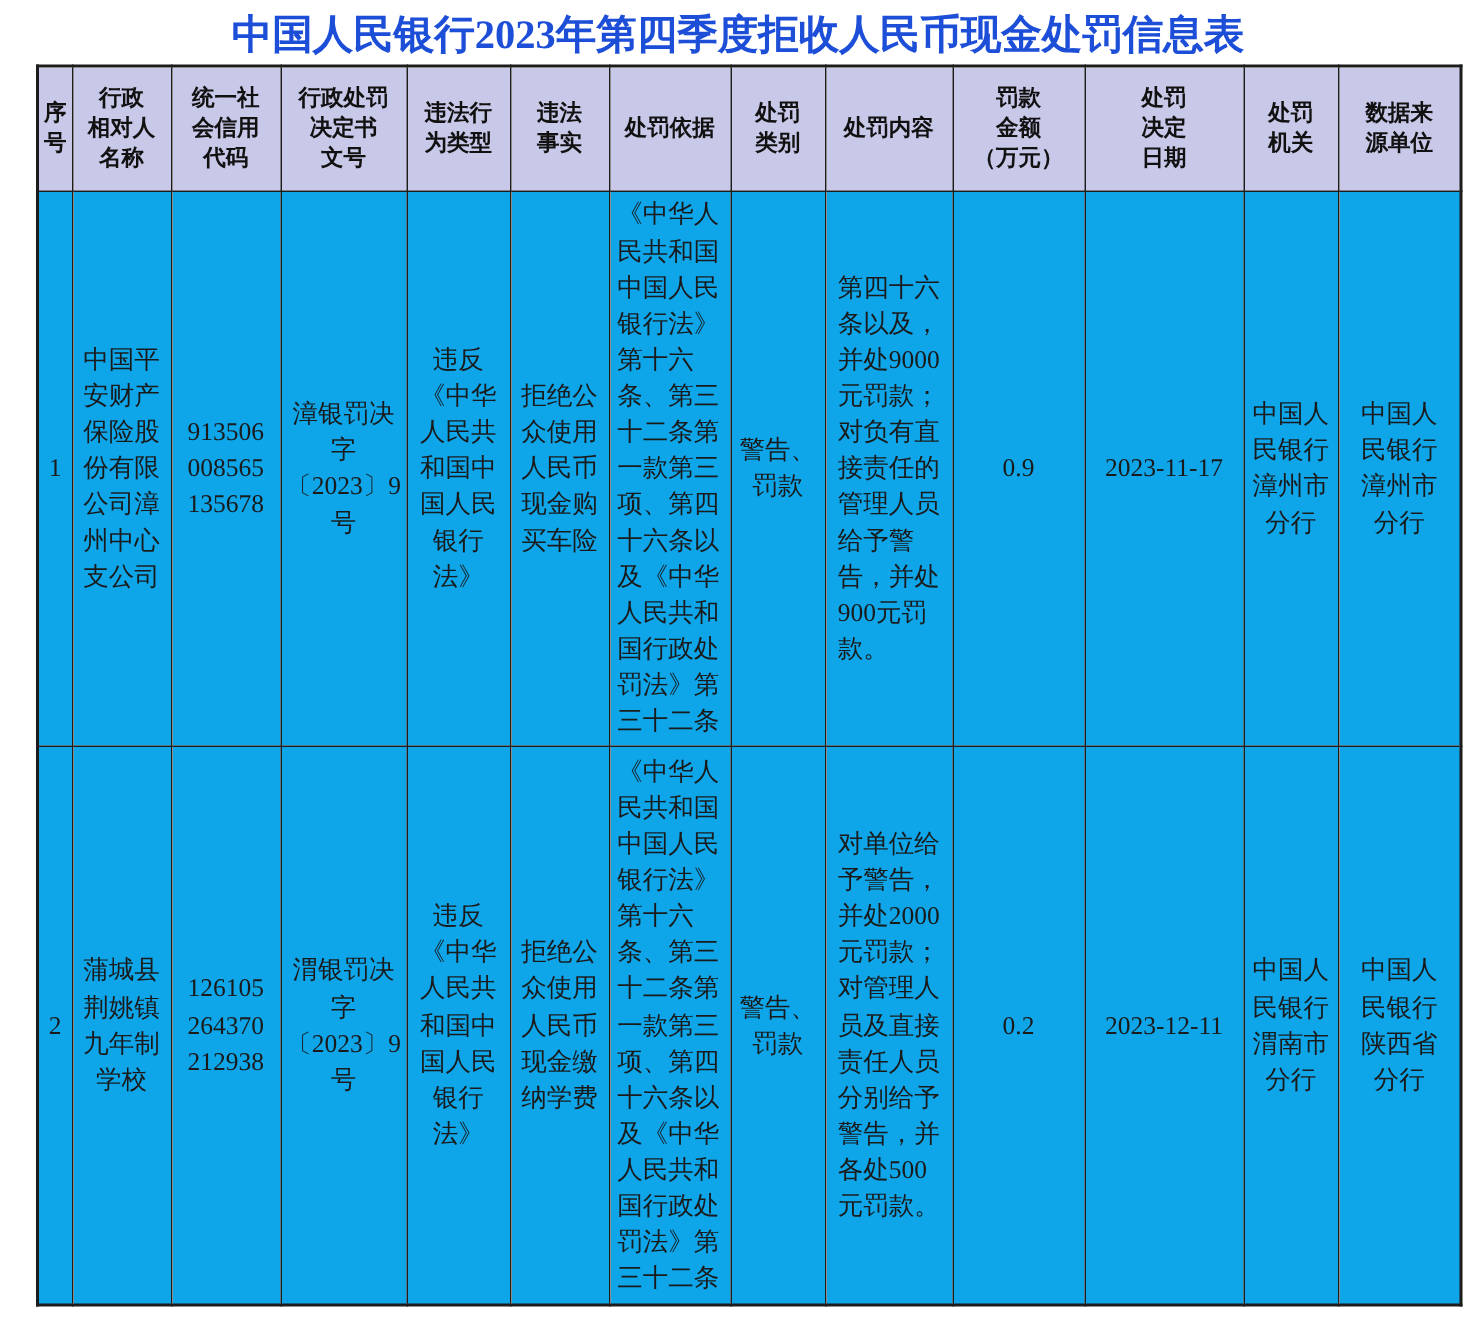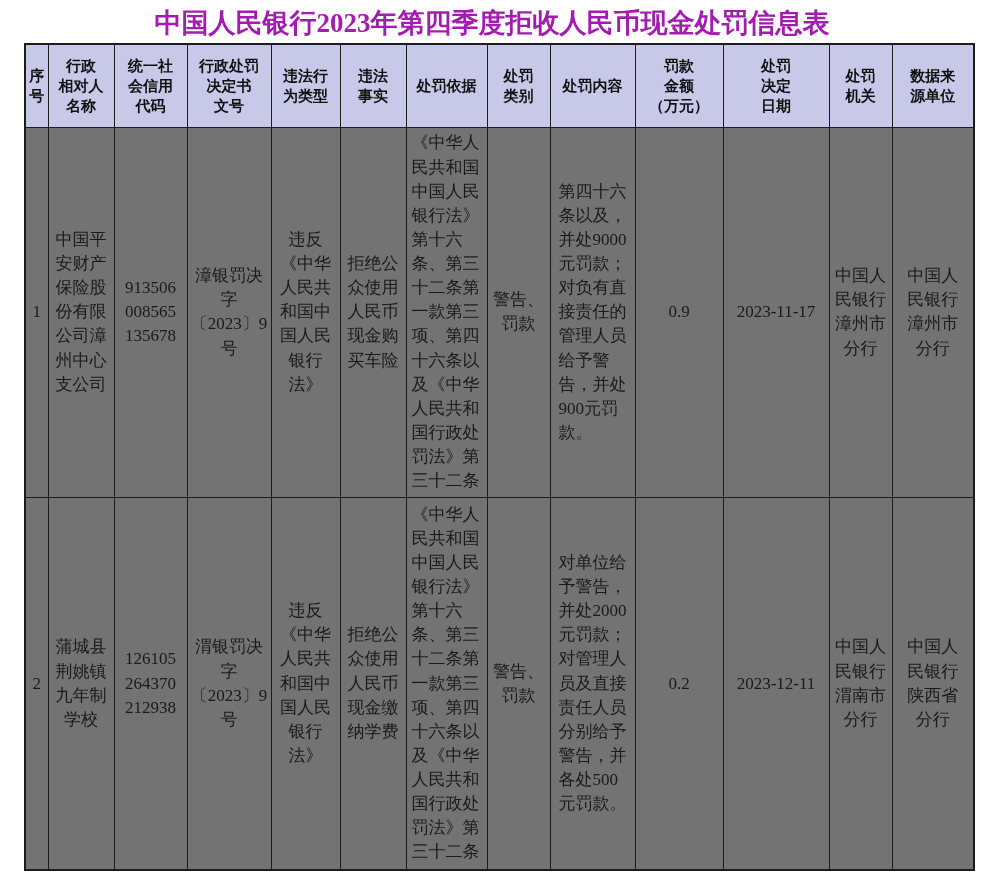--- a/index.html
+++ b/index.html
@@ -9,21 +9,21 @@
     color: #1a1a1a;
     overflow: hidden;
   }
   .page { position: relative; width: 984px; height: 884px; }
   .page-title {
     margin: 0;
     padding-top: 7px;
     text-align: center;
     font-size: 27px;
     font-weight: 700;
-    color: #a21caf;
+    color: #1d4ed8;
     line-height: 1.2;
     font-family: "Liberation Serif", "DejaVu Serif", serif;
   }
   table.penalty-table {
     border-collapse: collapse;
     table-layout: fixed;
     width: 949px;
     margin: 4px 0 0 24px;
     border: 2px solid #1c1c1c;
   }
@@ -39,21 +39,21 @@
     font-weight: 700;
     white-space: pre-line;
     line-height: 1.35;
     padding: 2px 1px;
     color: #111;
   }
   tbody td {
     font-size: 17px;
     line-height: 1.42;
     padding: 2px 4px;
-    background: #737373;
+    background: #0ea5e9;
   }
   thead tr { height: 83px; }
   tbody tr.row-1 { height: 370px; }
   tbody tr.row-2 { height: 373px; }
 
   td.c-code   { word-break: break-all; padding: 0 10px; }
   td.c-name   { padding: 0 4px; }
   td.c-docno  { padding: 0 1px; }
   td.c-type   { padding: 0 4px; }
   td.c-fact   { padding: 0 4px; margin-top: 47px; }

